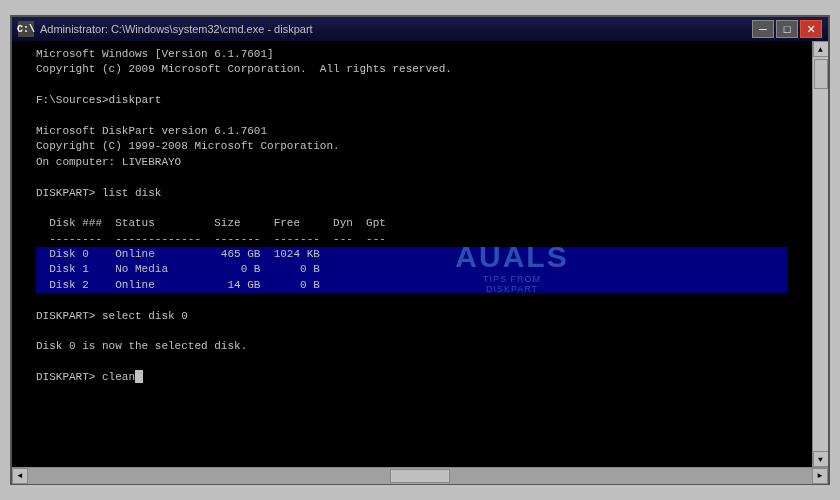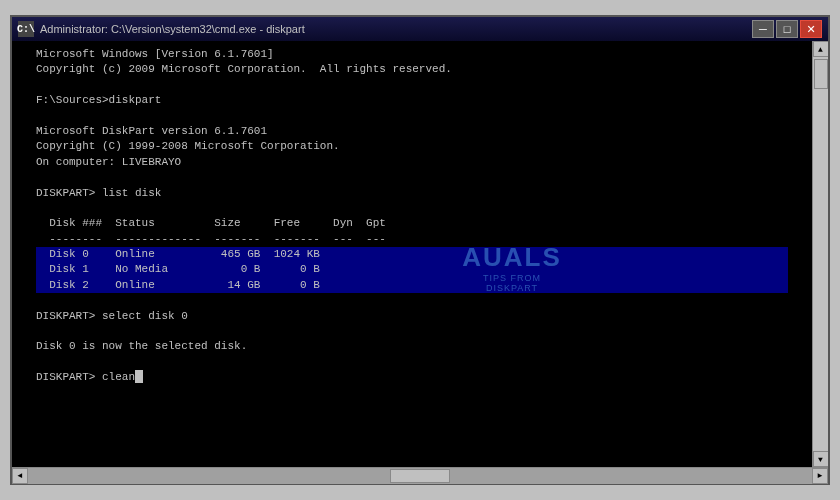--- a/index.html
+++ b/index.html
@@ -182,21 +182,21 @@
       display: flex;
       flex-direction: column;
       align-items: center;
       justify-content: center;
       pointer-events: none;
       z-index: 10;
     }
 
     .watermark-logo {
       color: #4a90d9;
-      font-size: 26px;
+      font-size: 30px;
       font-weight: bold;
       font-family: Arial, sans-serif;
       letter-spacing: 2px;
     }
 
     .watermark-text {
       color: #4a90d9;
       font-size: 9px;
       font-family: Arial, sans-serif;
       text-align: left;
@@ -212,21 +212,21 @@
     }
   </style>
 </head>
 <body>
 
 <div class="window" style="position:relative;">
 
   <div class="title-bar">
     <div class="title-bar-left">
       <div class="title-icon">C:\</div>
-      <span class="title-text">Administrator: C:\Version\system32\cmd.exe - diskpart</span>
+      <span class="title-text">Administrator: C:\Windows\system32\cmd.exe - diskpart</span>
     </div>
     <div class="title-buttons">
       <div class="title-btn">─</div>
       <div class="title-btn">□</div>
       <div class="title-btn close">✕</div>
     </div>
   </div>
 
   <div class="terminal-container">
     <div class="terminal-body" id="terminal-output"><div>Microsoft Windows [Version 6.1.7601]</div><div>Copyright (c) 2009 Microsoft Corporation.  All rights reserved.</div><div>&nbsp;</div><div>F:\Sources&gt;diskpart</div><div>&nbsp;</div><div>Microsoft DiskPart version 6.1.7601</div><div>Copyright (C) 1999-2008 Microsoft Corporation.</div><div>On computer: LIVEBRAYO</div><div>&nbsp;</div><div>DISKPART&gt; list disk</div><div>&nbsp;</div><div>  Disk ###  Status         Size     Free     Dyn  Gpt</div><div>  --------  -------------  -------  -------  ---  ---</div><div style="background-color: rgb(0, 0, 128);">  Disk 0    Online          465 GB  1024 KB</div><div style="background-color: rgb(0, 0, 128);">  Disk 1    No Media           0 B      0 B</div><div style="background-color: rgb(0, 0, 128);">  Disk 2    Online           14 GB      0 B</div><div>&nbsp;</div><div>DISKPART&gt; select disk 0</div><div>&nbsp;</div><div>Disk 0 is now the selected disk.</div><div>&nbsp;</div><div>DISKPART&gt; clean<span class="cursor"></span></div></div>

